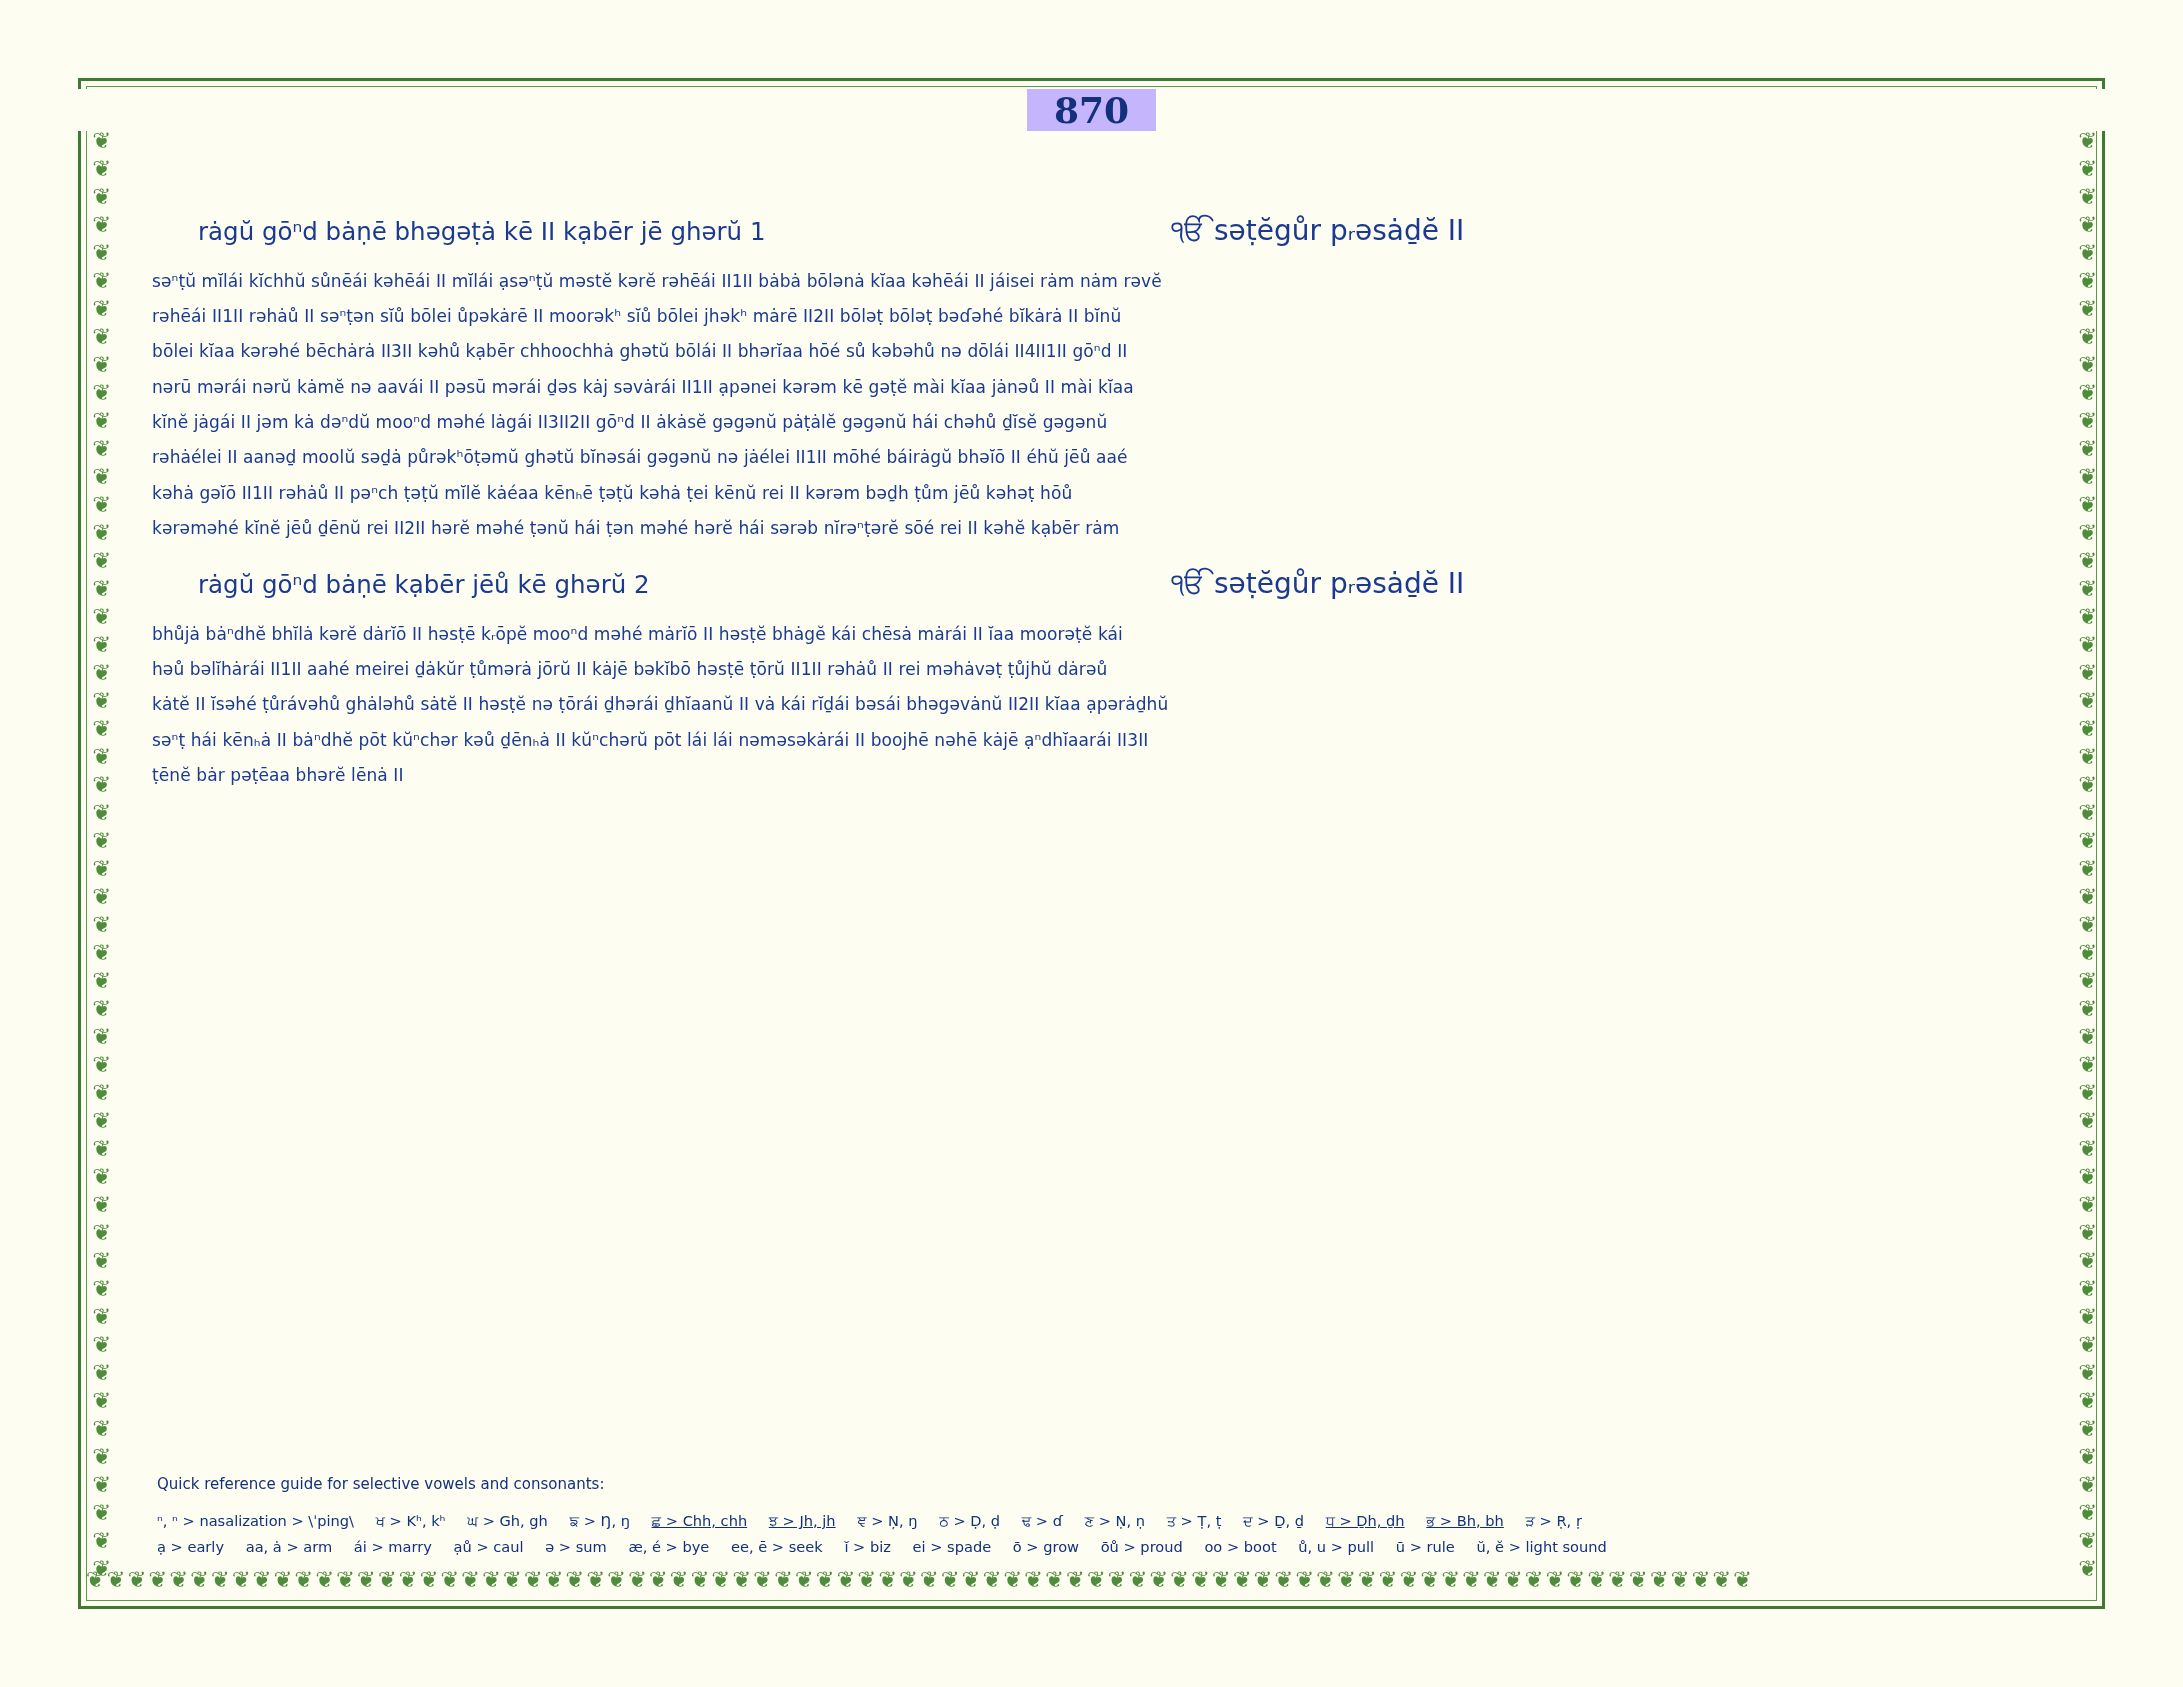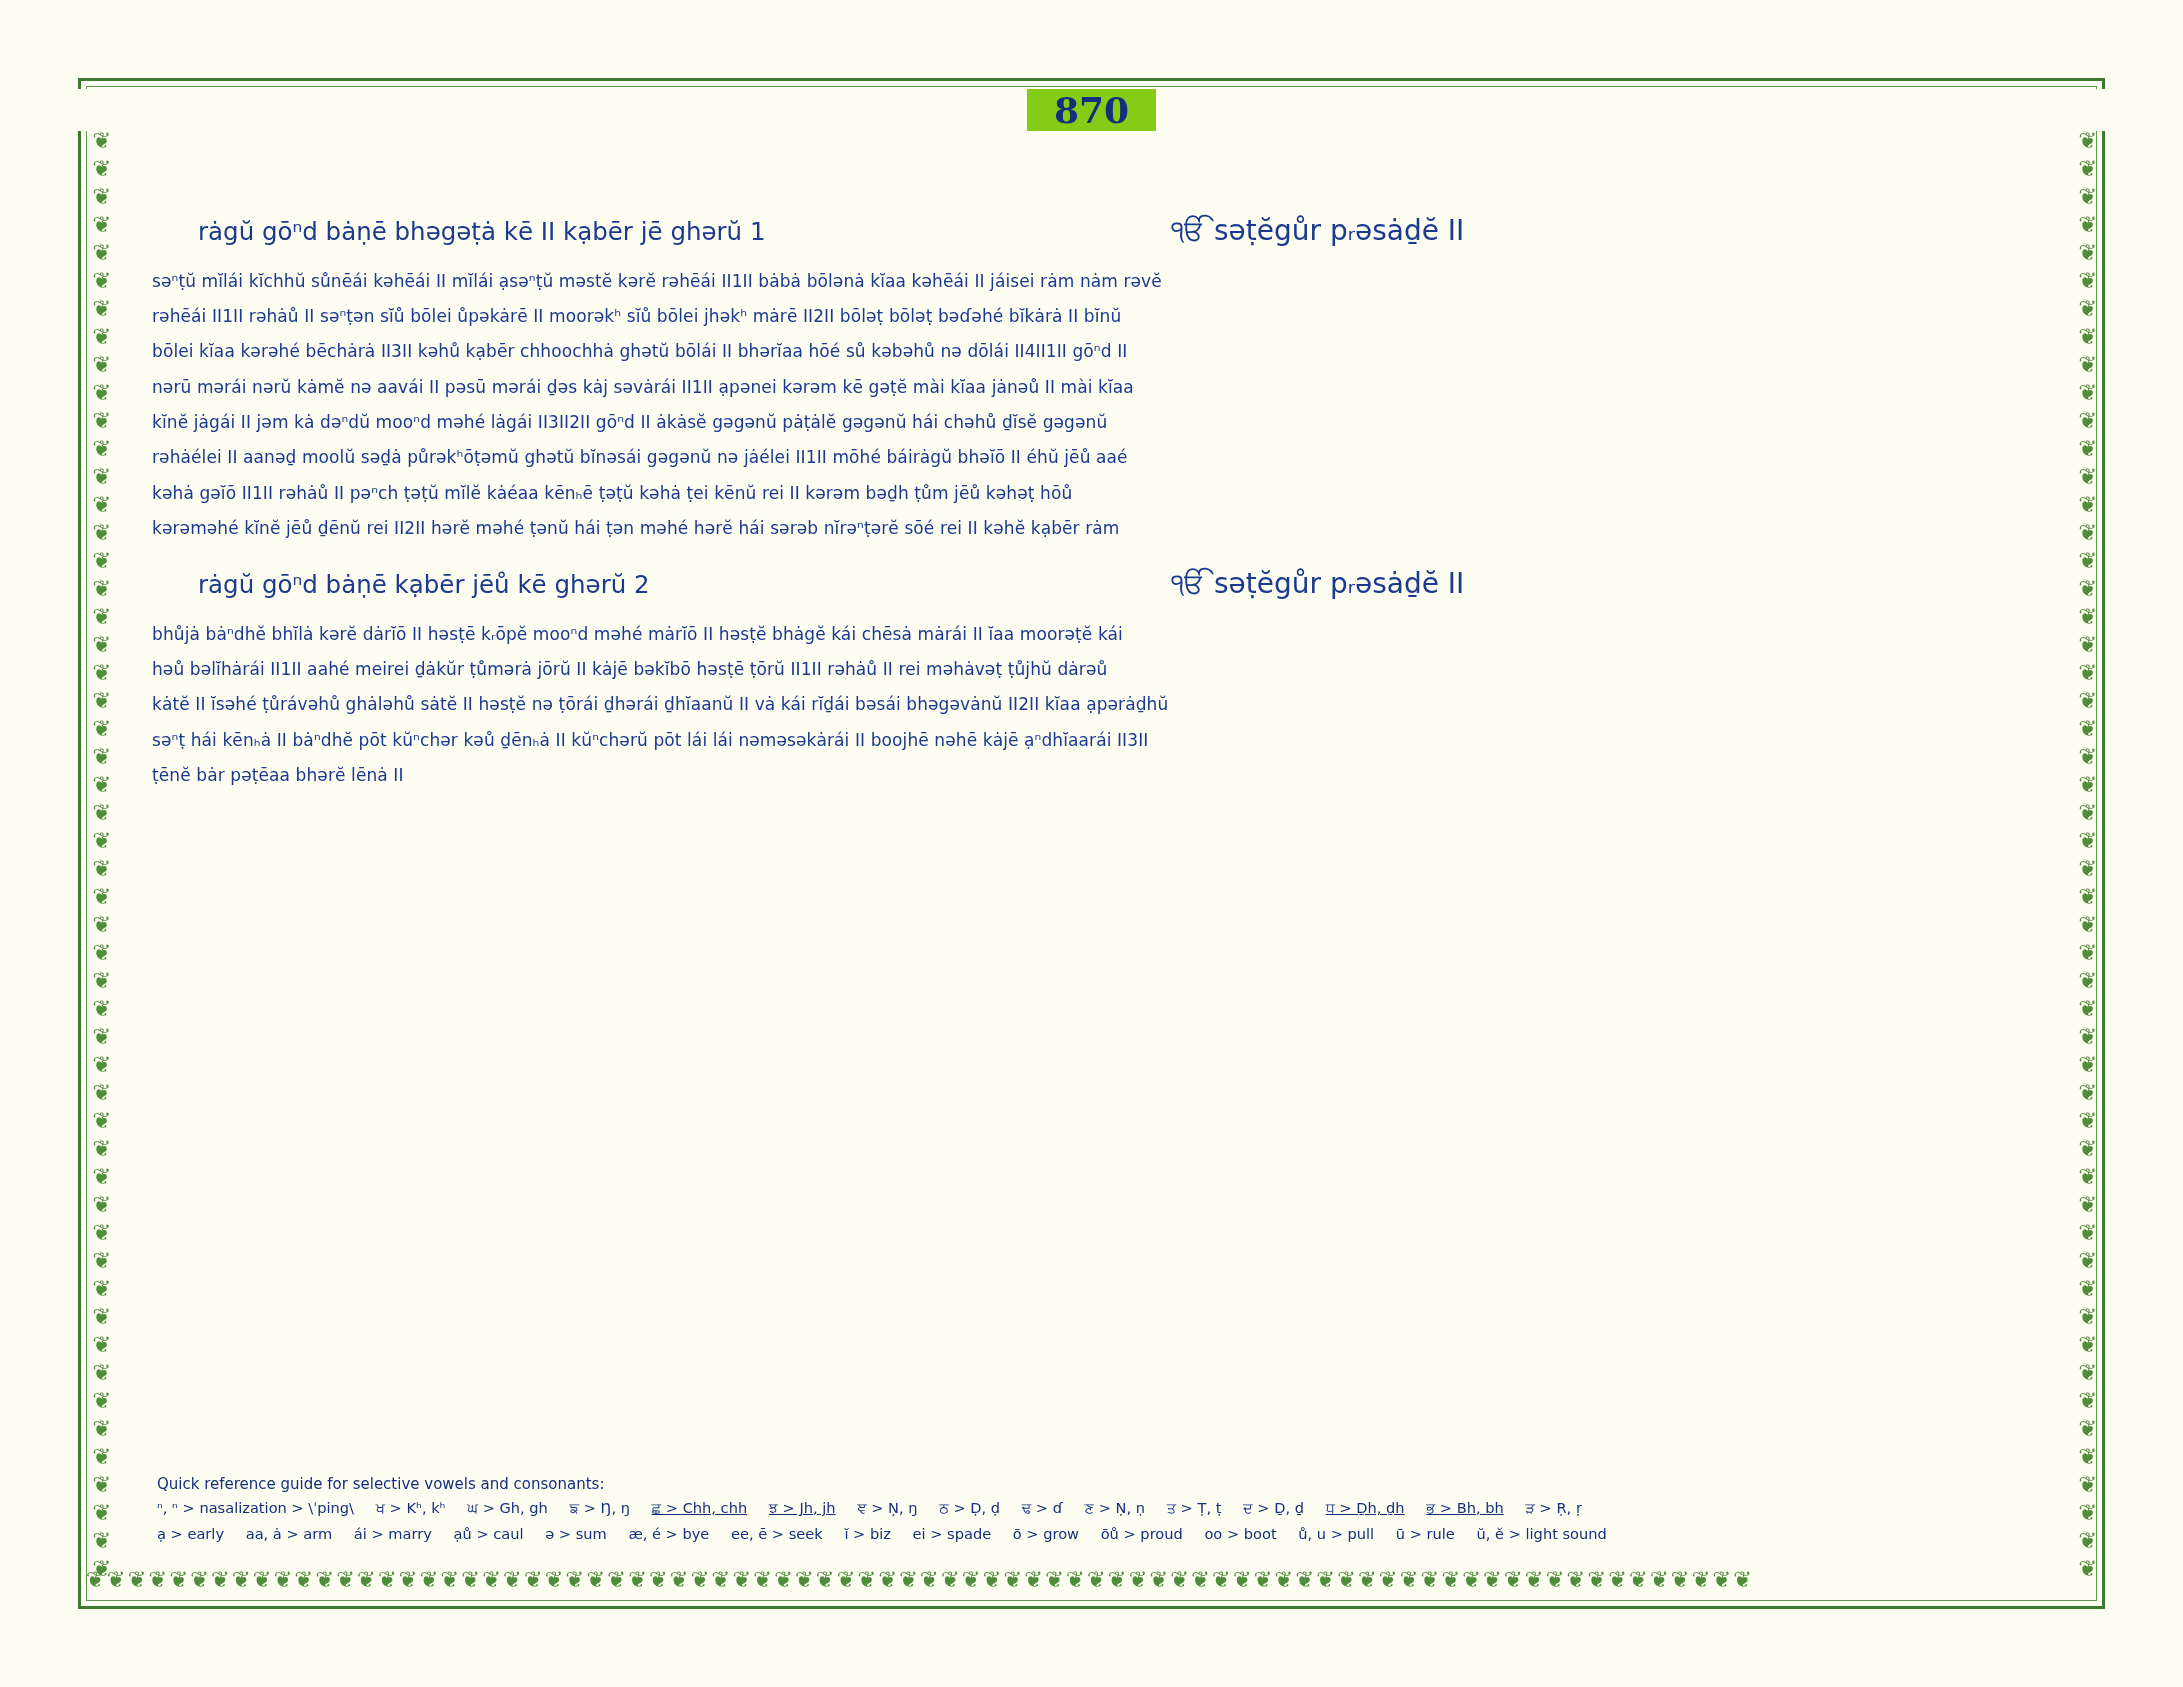--- a/index.html
+++ b/index.html
@@ -90,21 +90,21 @@
     text-align: center;
     font-family: "DejaVu Serif", serif;
     font-weight: bold;
     font-size: 36px;
     color: #14307d;
     background: #fdfdf2;
   }
   .page-number-wrap {
     display: inline-block;
     padding: 0 26.5px;
-    background: #84cc16;
+    background: #c4b5fd;
   }
 
   
   .content {
     position: absolute;
     left: 152px;
     top: 192px;
     width: 1886px;
   }
   .heading-line {
@@ -137,21 +137,21 @@
   
   .footer {
     position: absolute;
     left: 157px;
     top: 1475px;
     width: 1919px;
     color: #14307d;
   }
   .footer-title {
     font-size: 15px;
-    margin-bottom: 2px;
+    margin-bottom: 15px;
   }
   .footer-row {
     font-size: 14.6px;
     line-height: 1.75;
     white-space: nowrap;
   }
   .footer-row span.cell {
     display: inline-block;
     margin-right: 17px;
   }

